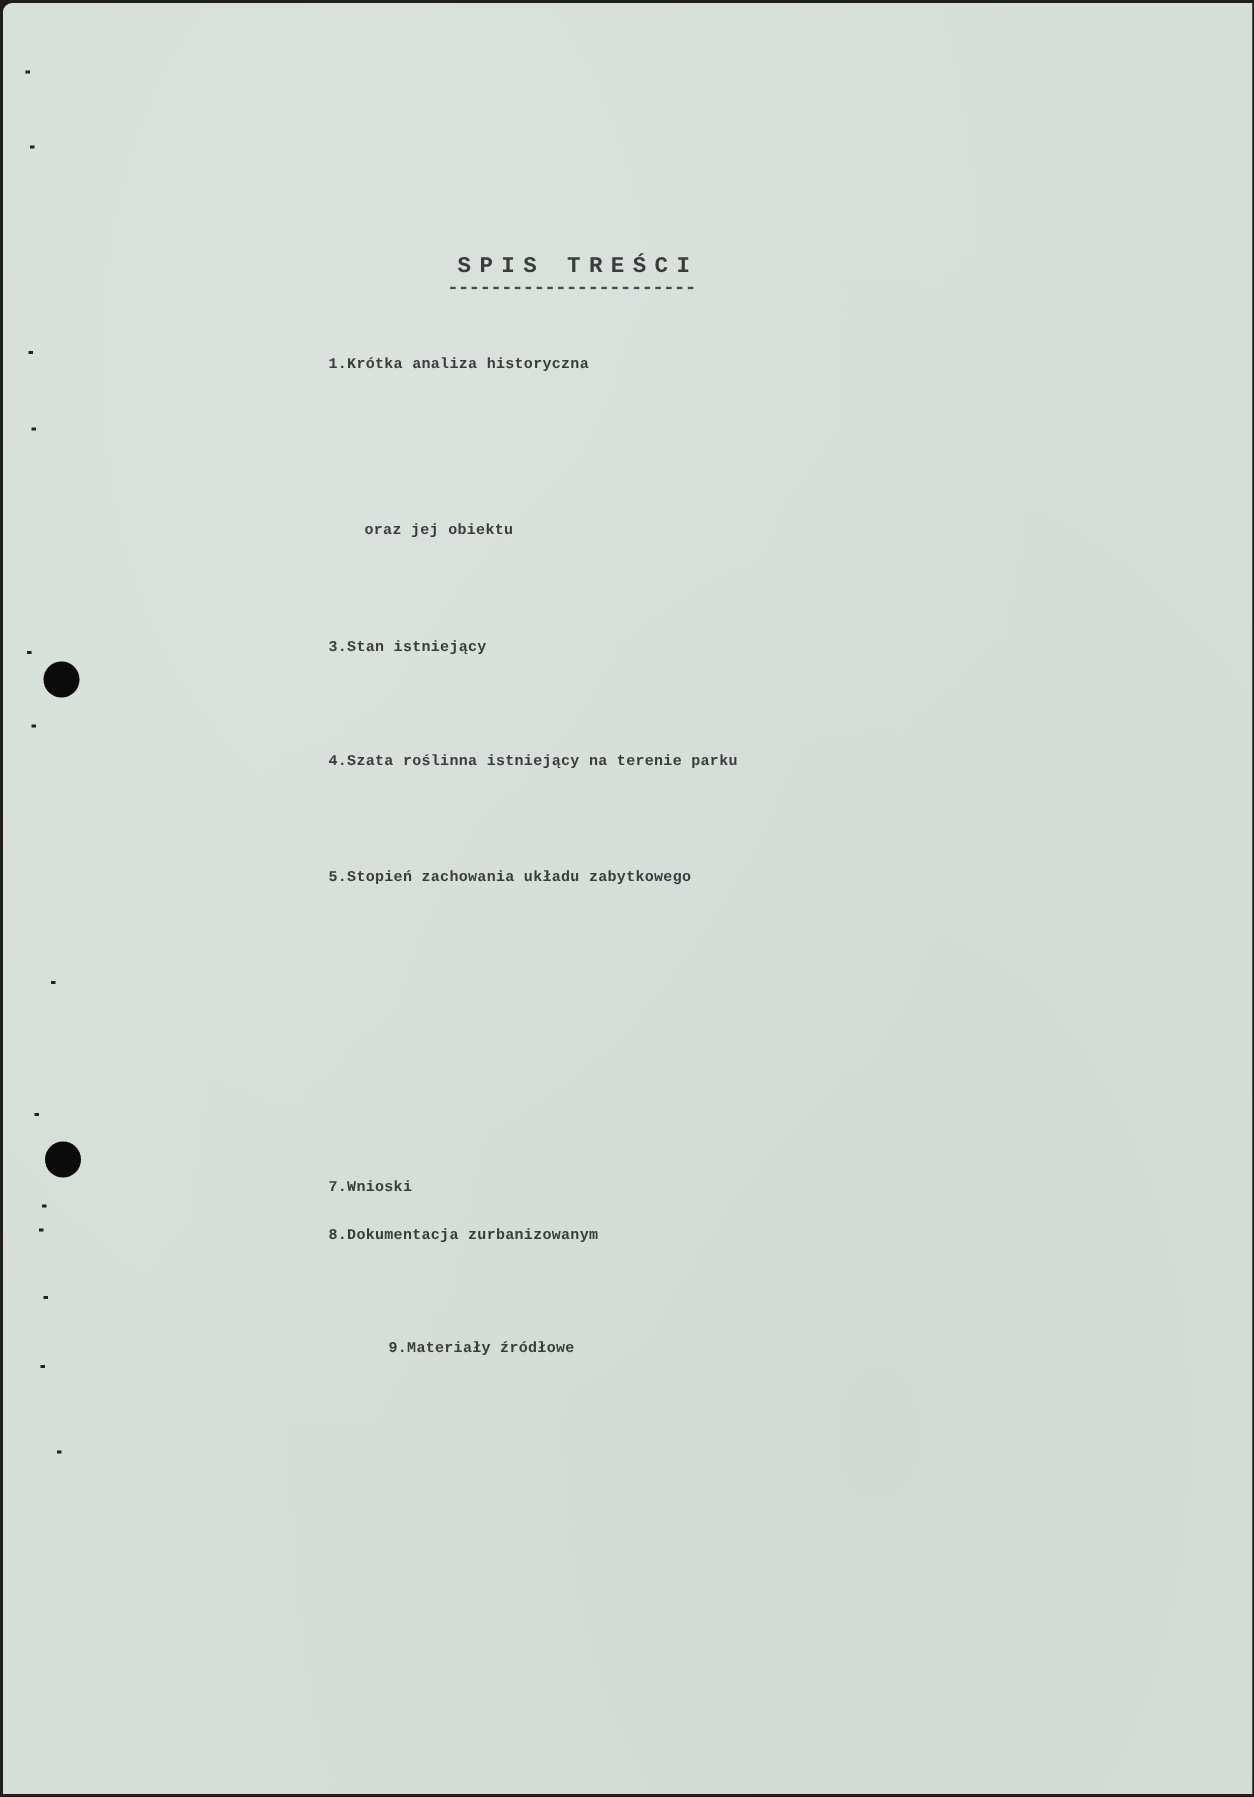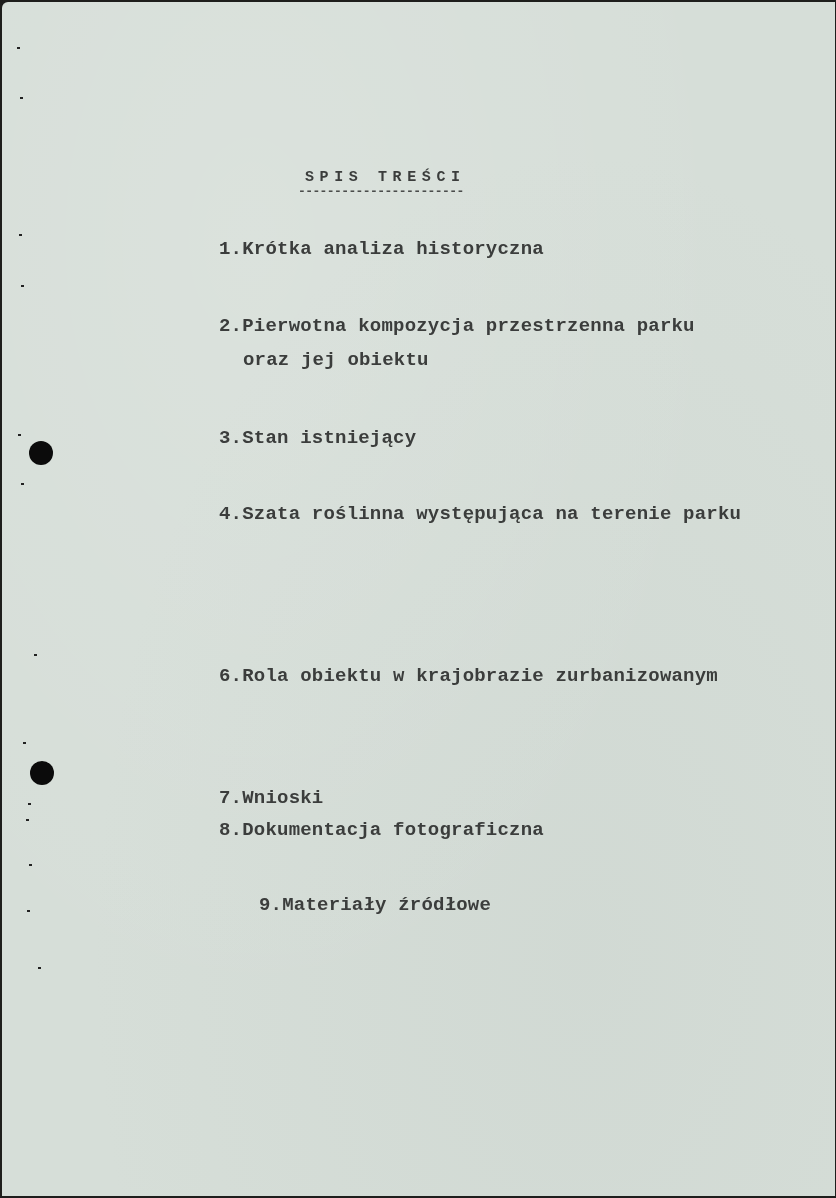--- a/index.html
+++ b/index.html
@@ -12,21 +12,21 @@
     background: #d6ded8;
     background-image:
       radial-gradient(ellipse at 30% 20%, rgba(255,255,255,0.12), transparent 60%),
       radial-gradient(ellipse at 70% 80%, rgba(180,190,185,0.15), transparent 60%);
     border-top-left-radius: 6px;
   }
   .text {
     font-family: "Liberation Mono", "DejaVu Sans Mono", monospace;
     color: #3b3d3c;
     font-weight: bold;
-    font-size: 19px;
+    font-size: 10px;
     position: absolute;
     white-space: pre;
     letter-spacing: 0.2px;
   }
   .title { left: 303px; top: 167px; letter-spacing: 5.6px; font-size: 15px; }
   .underline { left: 296px; top: 182px; font-size: 13px; letter-spacing: -0.6px; color:#4a4c4b;}
   .hole {
     position: absolute; width: 24px; height: 24px; border-radius: 50%;
     background: #0b0b0b;
   }
@@ -52,29 +52,28 @@
   <div class="dot" style="left:24px; top:817px;"></div>
   <div class="dot" style="left:27px; top:862px;"></div>
   <div class="dot" style="left:25px; top:908px;"></div>
   <div class="dot" style="left:36px; top:965px;"></div>
 
   <div class="text title">SPIS TREŚCI</div>
   <div class="text underline">-----------------------</div>
 
   <div class="text" style="left:217px; top:236px;"><span>1.</span><span>Krótka analiza historyczna</span></div>
 
-  <div class="text" style="left:217px; top:313px;"><span>2.</span><span>Pierwotna kompozycja przestrzenna parku</span></div>
   <div class="text" style="left:241px; top:347px;">oraz jej obiektu</div>
 
   <div class="text" style="left:217px; top:425px;font-family:Liberation Mono, monospace;"><span>3.</span><span>Stan istniejący</span></div>
 
-  <div class="text" style="left:217px; top:501px;"><span>4.</span><span>Szata roślinna występująca na terenie parku</span></div>
+  <div class="text" style="left:217px; top:501px;"><span>4.</span><span>Szata roślinna istniejący na terenie parku</span></div>
 
+  <div class="text" style="left:217px; top:578px;"><span>5.</span><span>Stopień zachowania układu zabytkowego</span></div>
 
-  <div class="text" style="left:217px; top:663px;"><span>6.</span><span>Rola obiektu w krajobrazie zurbanizowanym</span></div>
 
   <div class="text" style="left:217px; top:741px;margin-top:44px;"><span>7.</span><span>Wnioski</span></div>
 
-  <div class="text" style="left:217px; top:817px;"><span>8.</span><span>Dokumentacja fotograficzna</span></div>
+  <div class="text" style="left:217px; top:817px;"><span>8.</span><span>Dokumentacja zurbanizowanym</span></div>
 
   <div class="text" style="left:217px; top:892px;margin-left:40px;"><span>9.</span><span>Materiały źródłowe</span></div>
 
 </div>
 
 </body></html>

